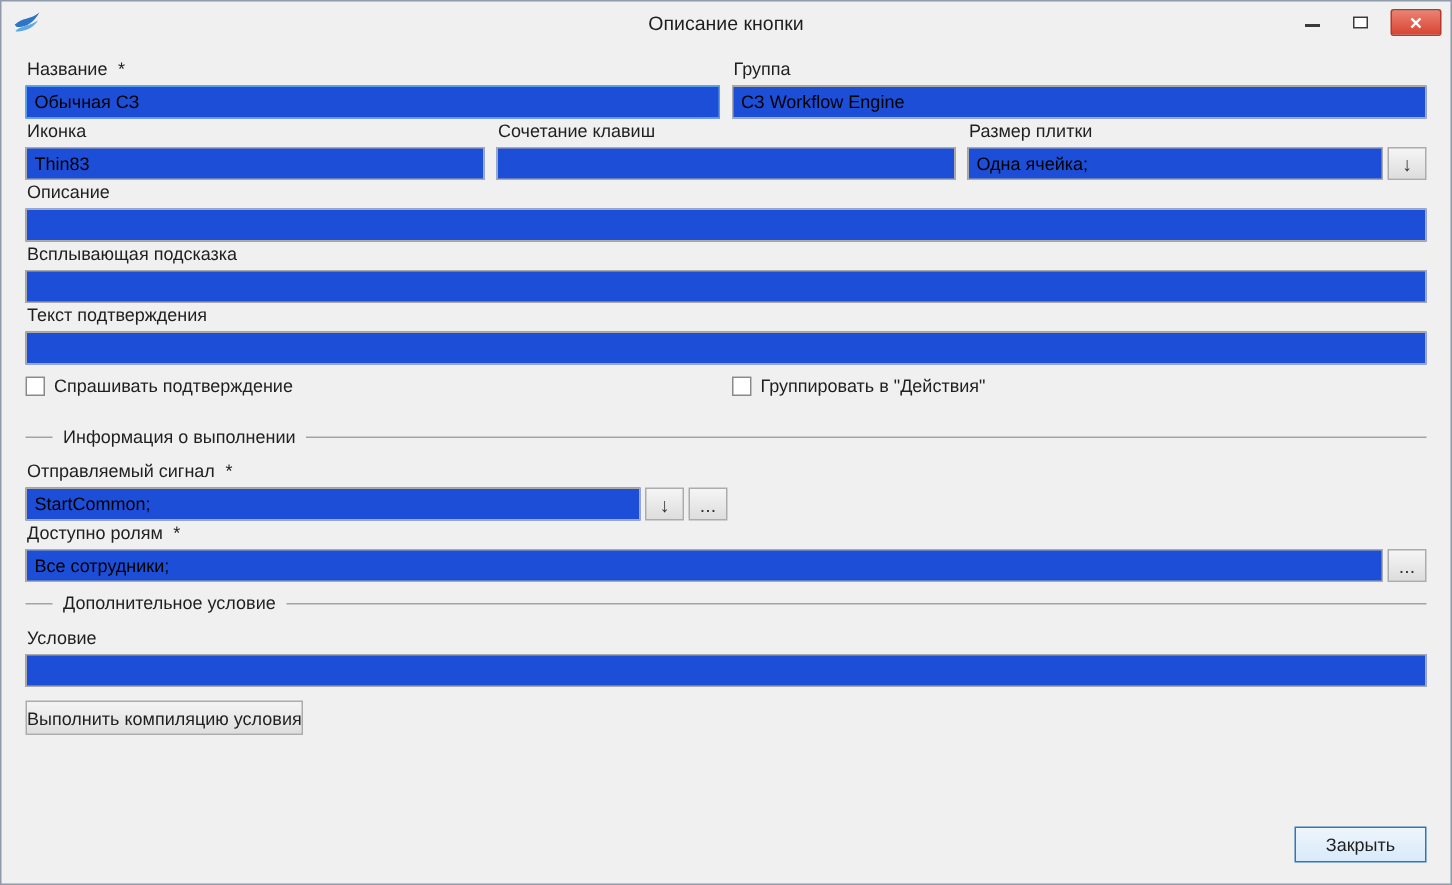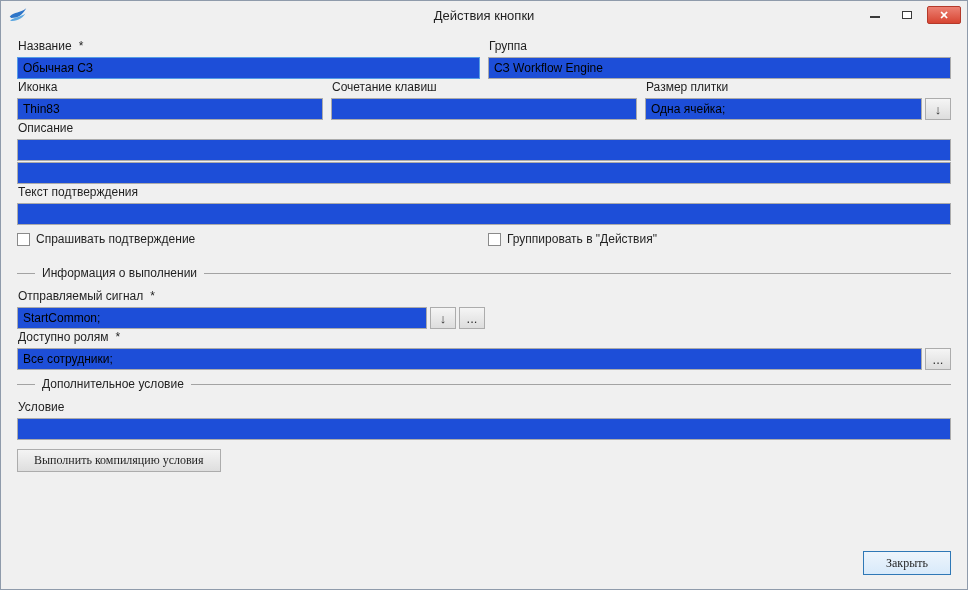--- a/index.html
+++ b/index.html
@@ -54,23 +54,23 @@
   }
   .chk-lbl { font-size:12px; color:#1f1f1f; }
   .chk-row { margin:6px 0 14px;text-align:center; }
   
   .section { display:flex; align-items:center; gap:7px; margin:6px 0 9px; }
   .sep-short { width:18px; height:1px; background:#a3a3a3; }
   .sep-long { flex:1; height:1px; background:#a3a3a3; }
   .section-title { font-size:12px; color:#1f1f1f; white-space:nowrap; }
   
   .btn {
-    height:23px; box-sizing:border-box; padding:0 16px;
+    height:23px; box-sizing:border-box; padding:0 0;
     border:1px solid #acacac; background:linear-gradient(#f4f4f4,#dedede);
-    font-family:Liberation Serif, serif; font-size:12px; color:#1f1f1f; cursor:default;
+    font-family:Liberation Sans, sans-serif; font-size:12px; color:#1f1f1f; cursor:default;
   }
   .btn-row { margin-top:9px; }
   .footer { margin-top:auto; display:flex; justify-content:flex-end; }
   .btn-default {
     min-width:88px; height:24px; border:1px solid #2f78b6; background:linear-gradient(#edf5fc,#d8eafa);
   }
   
   .w-signal { width:410px; flex:0 0 auto; }
   .ml-chk { margin-left:9px; align-self:center; height:22px; }
 </style>
@@ -79,21 +79,21 @@
 
 <div class="window">
 
   <div class="titlebar">
     <span class="app-icon">
       <svg width="18" height="16" viewBox="0 0 24 20">
         <path d="M1 12 C8 5, 14 8, 23 1 C18 10, 12 14, 3 14 Z" fill="#2e75c8"></path>
         <path d="M2 17 C9 12, 15 13, 22 8 C17 16, 9 18, 2 18 Z" fill="#5fa8e0"></path>
       </svg>
     </span>
-    <div class="title">Действия кнопки</div>
+    <div class="title">Описание кнопки</div>
     <div class="controls">
       <div class="ctrl minmax">
         <span class="min-glyph"></span>
       </div>
       <div class="ctrl minmax">
         <span class="max-glyph"></span>
       </div>
       <div class="ctrl close">
         <span>✕</span>
       </div>
@@ -132,20 +132,21 @@
         </div>
       </div>
     </div>
 
     <div class="field mb">
       <span class="lbl">Описание</span>
       <input class="input" value="" style="">
     </div>
 
     <div class="field mb">
+      <span class="lbl">Всплывающая подсказка</span>
       <input class="input" value="" style="">
     </div>
 
     <div class="field mb">
       <span class="lbl">Текст подтверждения</span>
       <input class="input" value="" style="">
     </div>
 
     <div class="row chk-row">
       <div class="grow">

